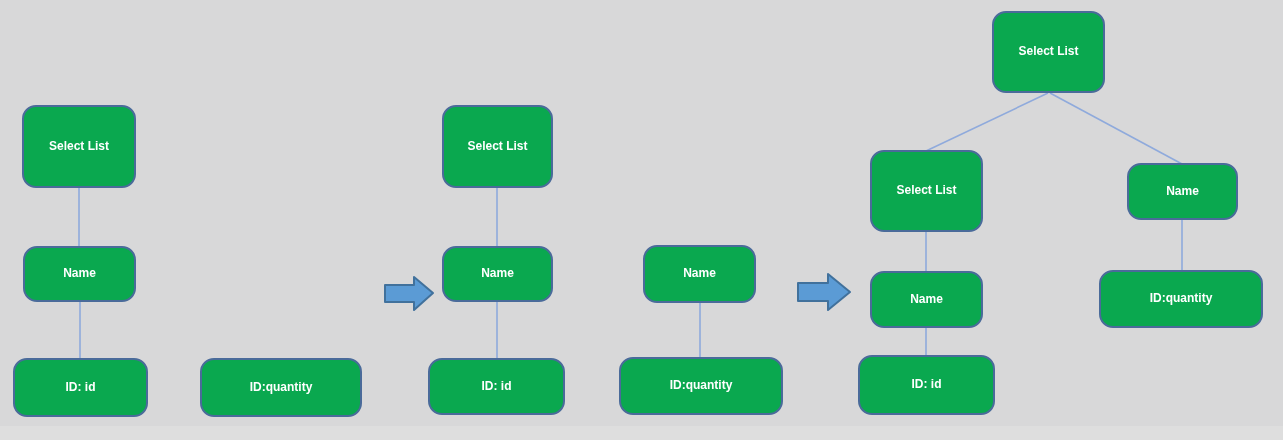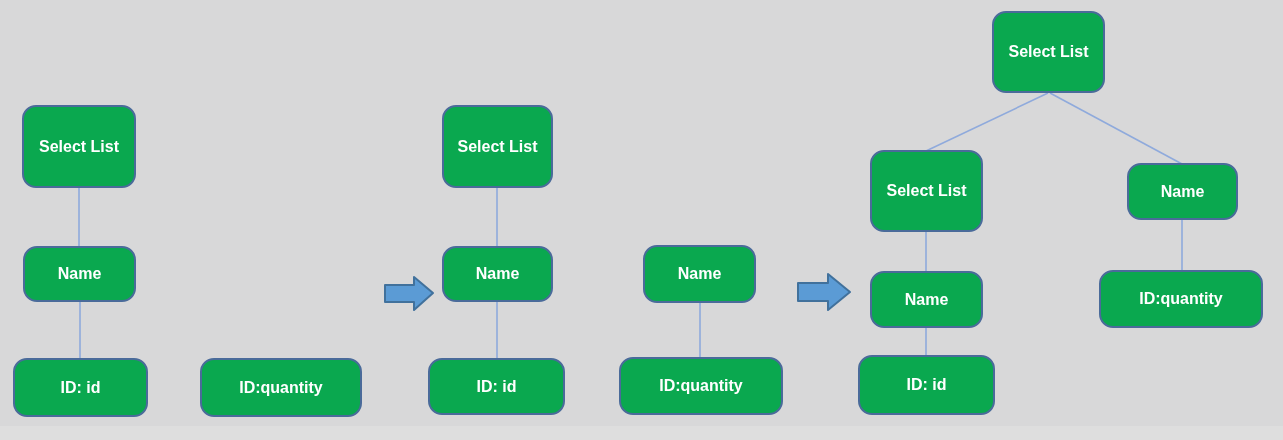--- a/index.html
+++ b/index.html
@@ -35,21 +35,21 @@
     display: flex;
     align-items: center;
     justify-content: center;
     text-align: center;
     box-sizing: border-box;
     background: var(--node-fill, #0aa84f);
     border: 2.5px solid var(--node-border, #4a6b9a);
     border-radius: 14px;
     color: var(--text, #ffffff);
     font-weight: bold;
-    font-size: 16px;
+    font-size: 12px;
     line-height: 1.32;
     padding: 0 8px;
   }
 </style>
 </head>
 <body>
 
 <div class="diagram-canvas">
 
   <svg class="connector-layer" viewBox="0 0 1283 440" xmlns="http://www.w3.org/2000/svg">

